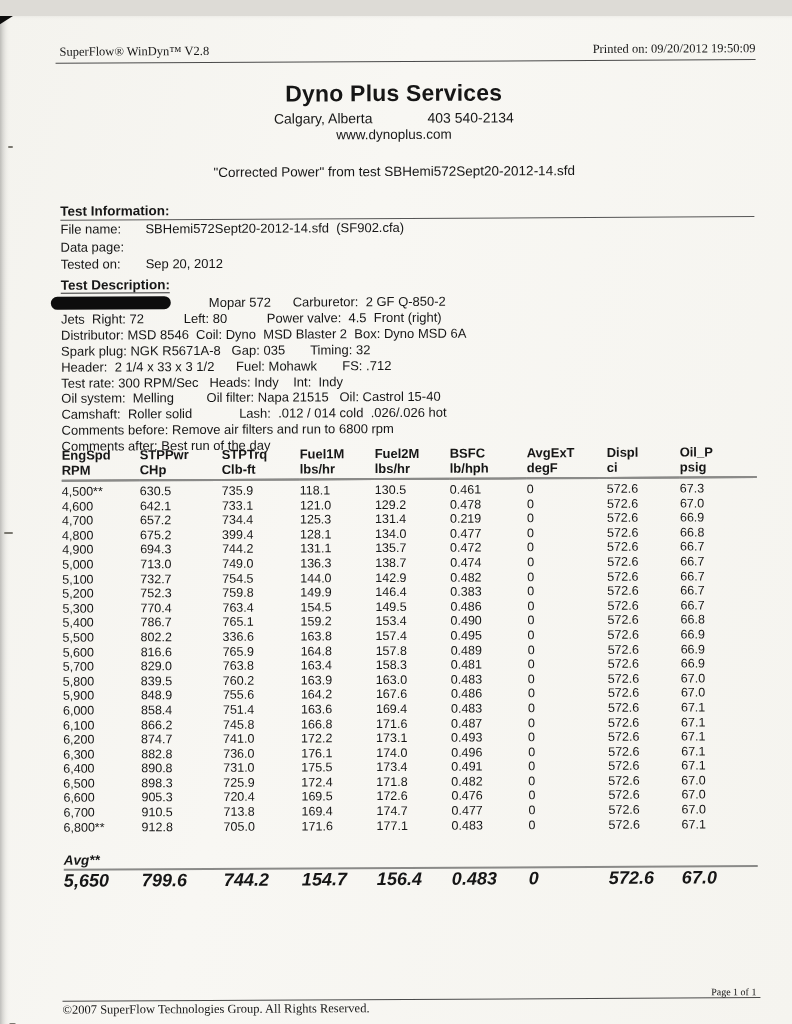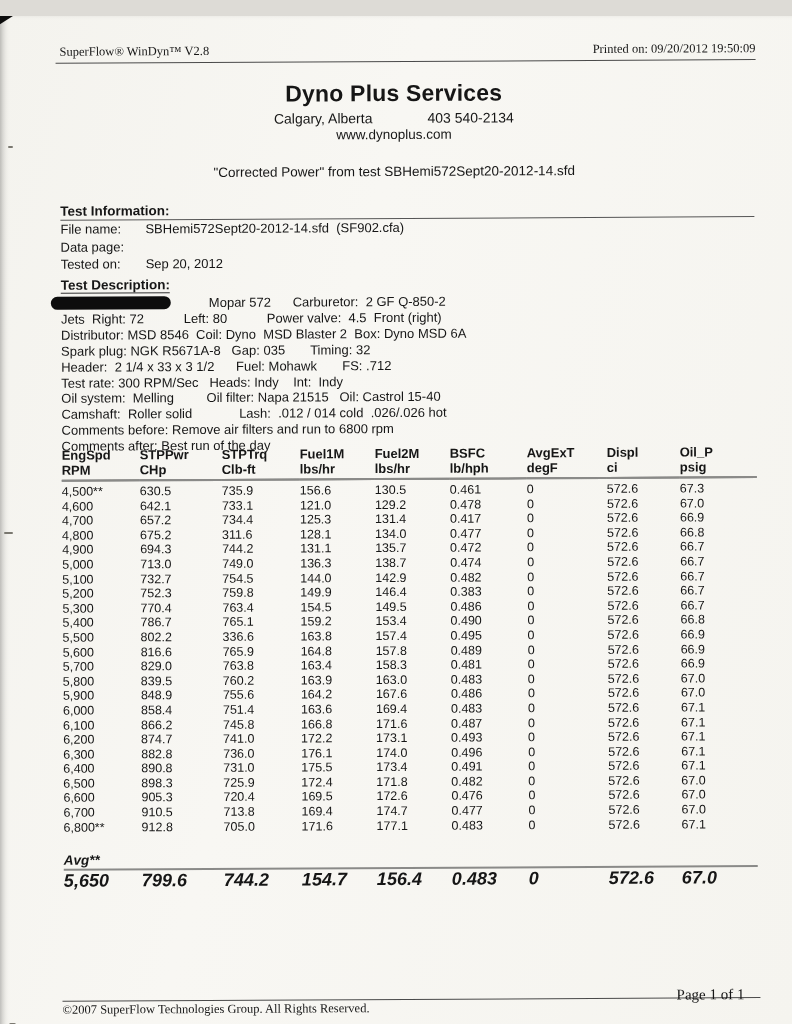--- a/index.html
+++ b/index.html
@@ -45,21 +45,21 @@
   th{font-size:13px;font-weight:bold;text-align:left;padding:0;line-height:15px;}
   thead tr:last-child th{border-bottom:2.4px solid #8a8a88;padding-bottom:2px;}
   td{font-size:12.5px;padding:0;height:14.6px;line-height:14.6px;text-align:left;white-space:nowrap;}
   tbody tr:first-child td{padding-top:3px;}
   .avg-block{position:absolute;left:62px;right:36px;top:835px;}
   .avg-label{font-weight:bold;font-style:italic;font-size:13.5px;}
   .avg-rule{border-top:2px solid #8a8a88;margin-top:1px;}
   .avg-table td{font-weight:bold;font-style:italic;font-size:18px;padding-top:4px;}
   
   .footer{position:absolute;left:60px;right:34px;top:972px;font-family:"Liberation Serif",serif;}
-  .page-num{position:absolute;right:16px;top:0;font-size:15px;}
+  .page-num{position:absolute;right:4px;top:0;font-size:10px;}
   .footrule{border-top:1.8px solid #4a4a4a;margin-top:11px;}
   .copyright{font-size:12.5px;margin-top:1px;}
 </style>
 </head>
 <body>
 
 <div class="paper">
   <div class="corner-tri"></div>
   <div class="artifact" style="left:4px;top:516px;width:9px;height:2px;"></div>
   <div class="artifact" style="left:8px;top:130px;width:5px;height:2px;"></div>
@@ -144,21 +144,21 @@
               <th>degF</th>
               <th>ci</th>
               <th>psig</th>
             </tr>
         </thead>
         <tbody>
             <tr>
               <td>4,500**</td>
               <td>630.5</td>
               <td>735.9</td>
-              <td>156.6</td>
+              <td>118.1</td>
               <td>130.5</td>
               <td>0.461</td>
               <td>0</td>
               <td>572.6</td>
               <td>67.3</td>
             </tr>
             <tr>
               <td>4,600</td>
               <td>642.1</td>
               <td>733.1</td>
@@ -168,29 +168,29 @@
               <td>0</td>
               <td>572.6</td>
               <td>67.0</td>
             </tr>
             <tr>
               <td>4,700</td>
               <td>657.2</td>
               <td>734.4</td>
               <td>125.3</td>
               <td>131.4</td>
-              <td>0.417</td>
+              <td>0.219</td>
               <td>0</td>
               <td>572.6</td>
               <td>66.9</td>
             </tr>
             <tr>
               <td>4,800</td>
               <td>675.2</td>
-              <td>311.6</td>
+              <td>399.4</td>
               <td>128.1</td>
               <td>134.0</td>
               <td>0.477</td>
               <td>0</td>
               <td>572.6</td>
               <td>66.8</td>
             </tr>
             <tr>
               <td>4,900</td>
               <td>694.3</td>

